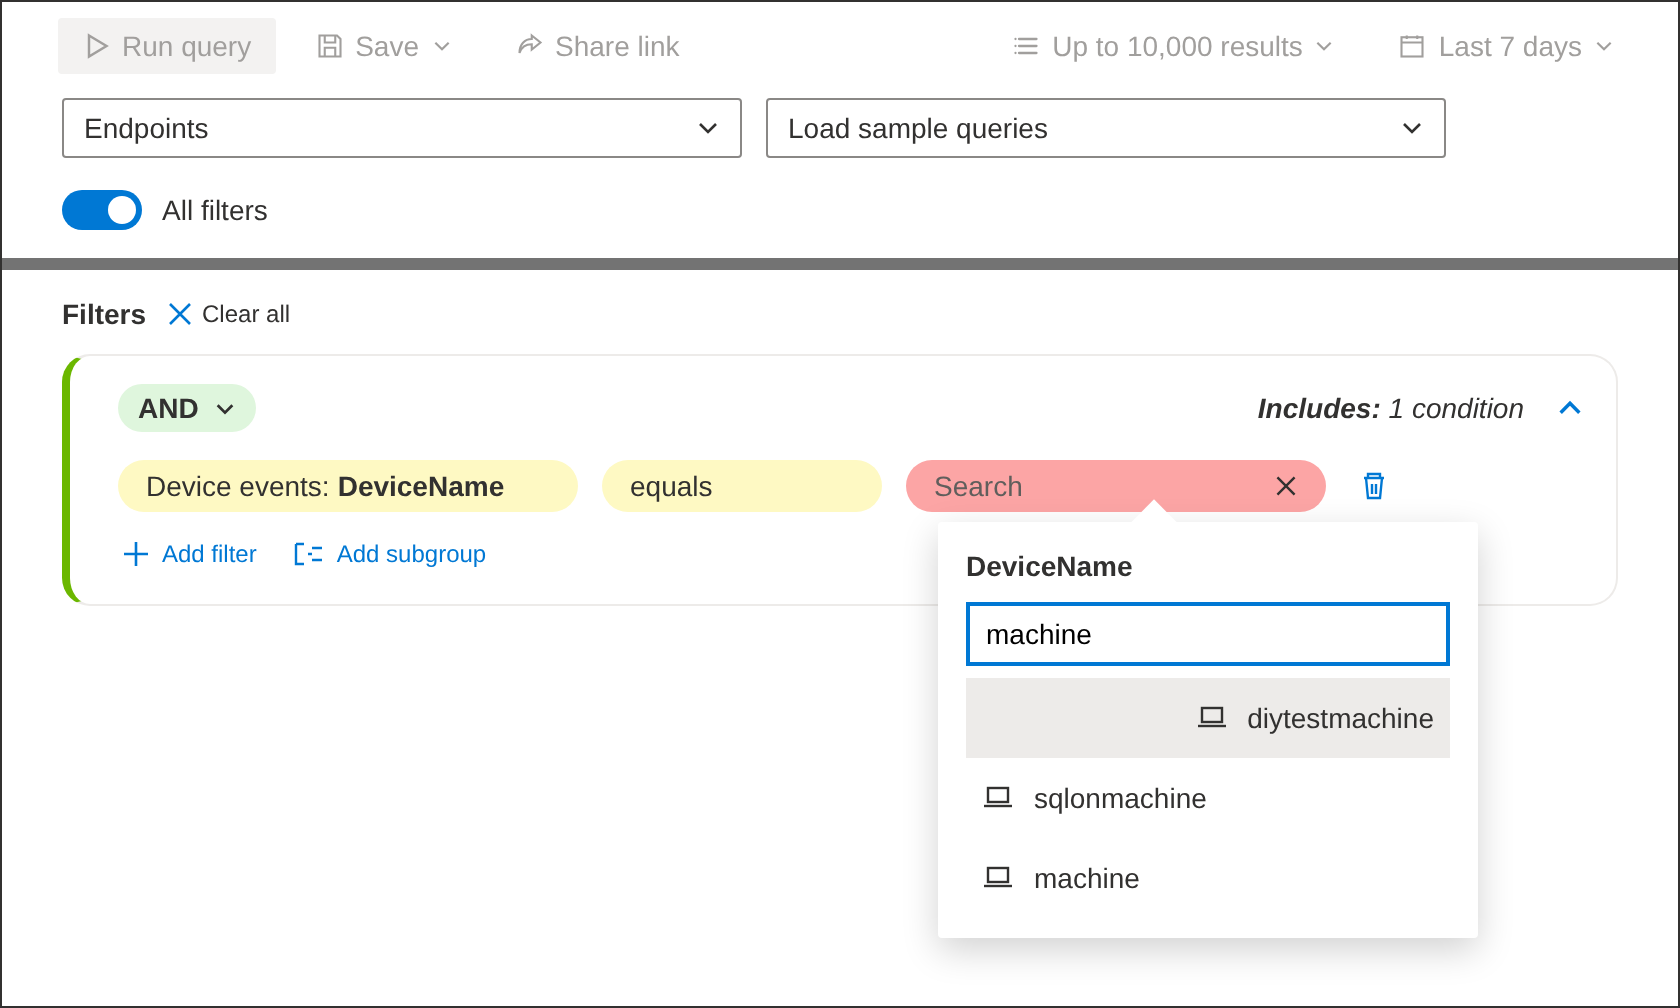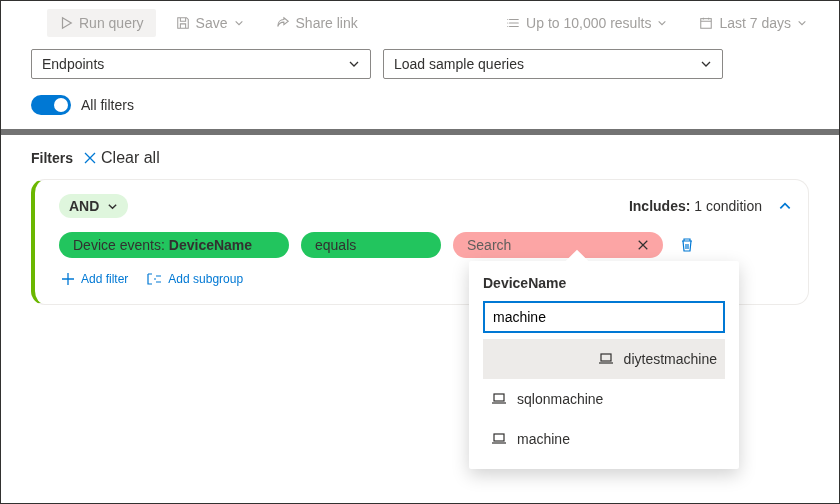--- a/index.html
+++ b/index.html
@@ -12,21 +12,21 @@
     height: 504px;
     border: 1px solid #323130;
     overflow: hidden;
     position: relative;
   }
 
   
   .toolbar {
     display: flex;
     align-items: flex-end;
-    padding: 8px 20px 8px 46px;
+    padding: 8px 20px 8px 28px;
     gap: 8px;
   }
   .btn {
     display: inline-flex;
     align-items: center;
     gap: 6px;
     padding: 6px 12px;
     border: none;
     background: none;
     cursor: pointer;
@@ -96,21 +96,21 @@
   }
   .filters-header b { font-weight: 600; }
   .link-btn {
     display: inline-flex;
     align-items: center;
     gap: 4px;
     color: #323130;
     cursor: pointer;
     background: none;
     border: none;
-    font-size: 16px;
+    font-size: 12px;
   }
 
   
   .filter-card {
     margin: 0 30px 0 30px;
     border: 1px solid #edebe9;
     border-left: 4px solid #6bb700;
     border-radius: 14px;
     padding: 14px 16px 18px 24px;
     position: relative;
@@ -125,31 +125,31 @@
     display: inline-flex;
     align-items: center;
     gap: 8px;
     background: #dff6dd;
     color: #323130;
     font-weight: 600;
     padding: 4px 10px;
     border-radius: 12px;
     cursor: pointer;
   }
-  .includes { font-size: 14px; display: flex; align-items: center; gap: 16px; }
+  .includes { font-size: 14px; display: flex; align-items: center; gap: 16px; font-style: italic; }
   .includes b { font-weight: 700; }
 
   .condition-row {
     display: flex;
     align-items: center;
     gap: 12px;
     margin-bottom: 14px;
   }
   .pill {
-    background: #22c55e;
+    background: #fef9c3;
     border-radius: 14px;
     padding: 5px 14px;
     font-size: 14px;
     display: inline-flex;
     align-items: center;
     white-space: nowrap;
   }
   .pill b { font-weight: 600; margin-left: 4px; }
   .pill-field { min-width: 230px; cursor: pointer; }
   .pill-op { min-width: 140px; cursor: pointer; }

